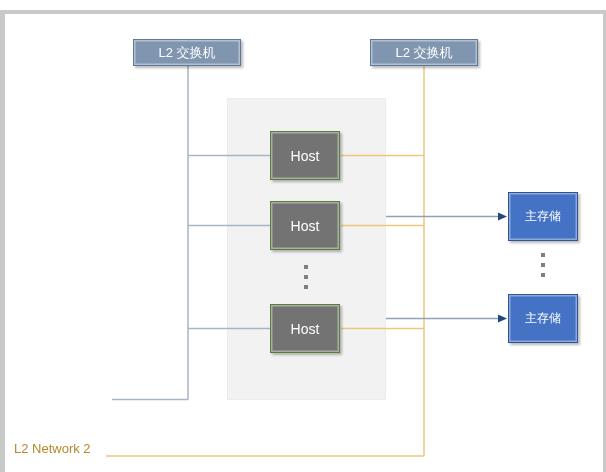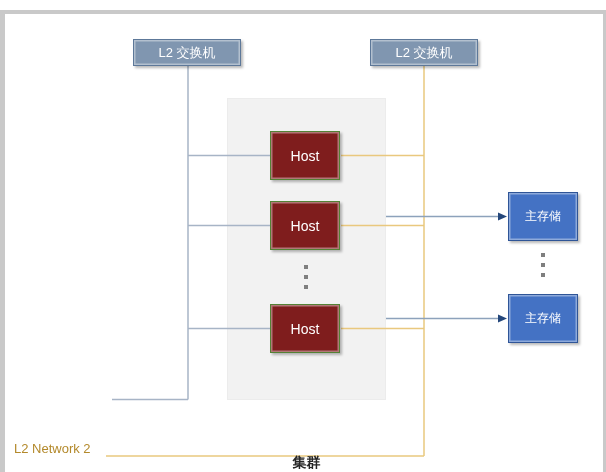--- a/index.html
+++ b/index.html
@@ -35,21 +35,21 @@
     box-shadow:1.5px 1.5px 2.5px rgba(0,0,0,.28), inset 0 0 0 1.5px rgba(255,255,255,.40);
   }
   .switch{
     width:108px;height:27px;font-size:13px;
     background:#8096b0;border:1.5px solid #5d7899;
   }
   .switch-1{left:133px;top:29px;}
   .switch-2{left:370px;top:29px;}
   .host{
     width:70px;height:49px;font-size:14px;
-    background:#7f1d1d;border:1.5px solid #548235;
+    background:#737373;border:1.5px solid #548235;
   }
   .host-1{left:270px;top:121px;}
   .host-2{left:270px;top:191px;}
   .host-3{left:270px;top:294px;}
   .storage{
     width:70px;height:49px;font-size:12px;
     background:#4472c4;border:1.5px solid #2f5597;
   }
   .storage-1{left:508px;top:182px;}
   .storage-2{left:508px;top:284px;}
@@ -111,21 +111,20 @@
   </div>
   <div class="vdots host-dots">
     <span class="dot"></span>
     <span class="dot"></span>
     <span class="dot"></span>
   </div>
   <div class="node host host-3">
     <span>Host</span>
   </div>
 
-  <div class="cluster-label" style="left:227px;width:159px;">集群</div>
 
   <div class="node storage storage-1">
     <span>主存储</span>
   </div>
   <div class="vdots storage-dots">
     <span class="dot"></span>
     <span class="dot"></span>
     <span class="dot"></span>
   </div>
   <div class="node storage storage-2">

